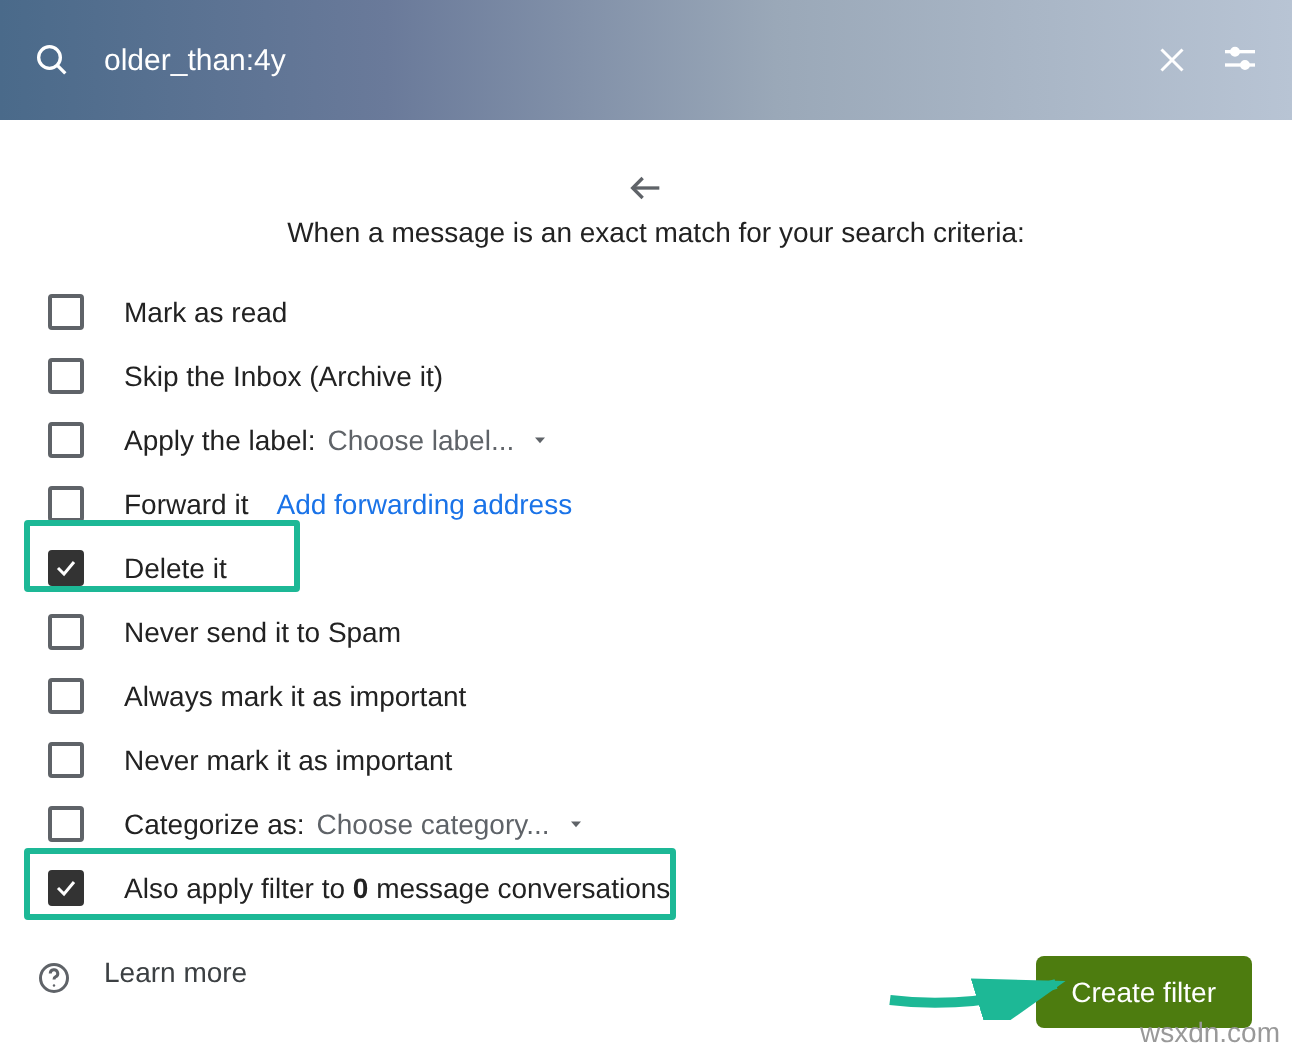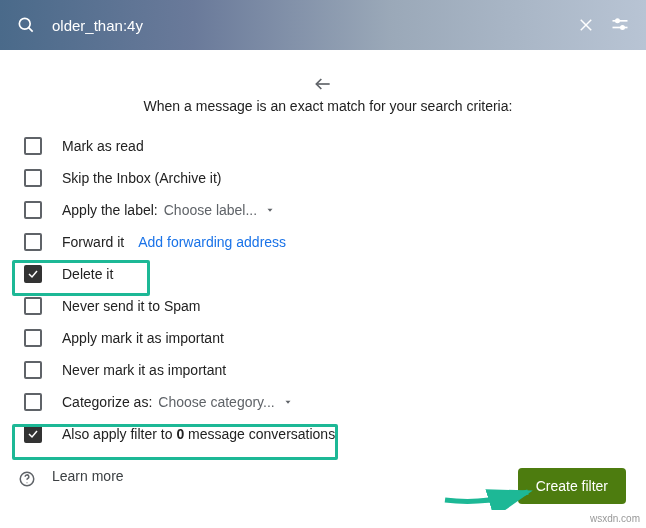--- a/index.html
+++ b/index.html
@@ -8,21 +8,21 @@
     font-family: Arial, "Helvetica Neue", Helvetica, sans-serif;
     background: #fff;
     width: 646px;
     height: 528px;
     overflow: hidden;
     position: relative;
     font-size: 14px;
     color: #222;
   }
   .search-bar {
-    height: 50px;
+    height: 60px;
     background: linear-gradient(90deg, #4a6a8a 0%, #6a7a9a 30%, #9aa8b8 60%, #b8c4d4 100%);
     display: flex;
     align-items: center;
     padding: 0 14px;
     color: #fff;
     position: relative;
   }
   .search-bar .icn { width:24px; height:24px; display:flex; align-items:center; justify-content:center; }
   .search-bar .query { flex:1; margin-left:14px; font-size:15px; color:#fff; }
   .search-bar .right-icn { margin-left:10px; }
@@ -41,21 +41,21 @@
   .link { color:#1a73e8; margin-left:14px; cursor:pointer; }
   .highlight { border:3px solid #1db896; position:absolute; pointer-events:none; border-radius:2px; }
   .hl1 { left:12px; top:260px; width:138px; height:36px; }
   .hl2 { left:12px; top:424px; width:326px; height:36px; }
   .footer { display:flex; align-items:flex-start; padding:18px 20px 0 16px; }
   .help { width:22px; height:22px; color:#5f6368; display:flex; align-items:center; justify-content:center; }
   .learn { margin-left:14px; color:#3c4043; font-size:14px; cursor:pointer; }
   .spacer { flex:1; }
   .create-btn { background:#4d7c0f; color:#fff; border:none; padding:10px 18px; font-size:14px; border-radius:4px; cursor:pointer; font-weight:500; }
   .arrow-annot { position:absolute; left:440px; top:470px; width:100px; height:40px; pointer-events:none; }
-  .wm { position:absolute; right:6px; bottom:4px; font-size:10px; color:#999; }
+  .wm { position:absolute; right:6px; bottom:4px; font-size:14px; color:#999; }
 </style>
 </head>
 <body>
 
 <div class="search-bar">
   <span class="icn">
     <svg width="20" height="20" viewBox="0 0 24 24" fill="none" stroke="#fff" stroke-width="2">
         <circle cx="10.5" cy="10.5" r="6.5"></circle>
         <line x1="20" y1="20" x2="15.2" y2="15.2"></line>
       </svg>
@@ -127,21 +127,21 @@
     <span class="lbl">Delete it</span>
   </div>
 
   <div class="option">
     <span class="cb"></span>
     <span class="lbl">Never send it to Spam</span>
   </div>
 
   <div class="option">
     <span class="cb"></span>
-    <span class="lbl">Apply mark it as important</span>
+    <span class="lbl">Always mark it as important</span>
   </div>
 
   <div class="option">
     <span class="cb"></span>
     <span class="lbl">Never mark it as important</span>
   </div>
 
   <div class="option">
     <span class="cb"></span>
     <span class="lbl">Categorize as:</span>

